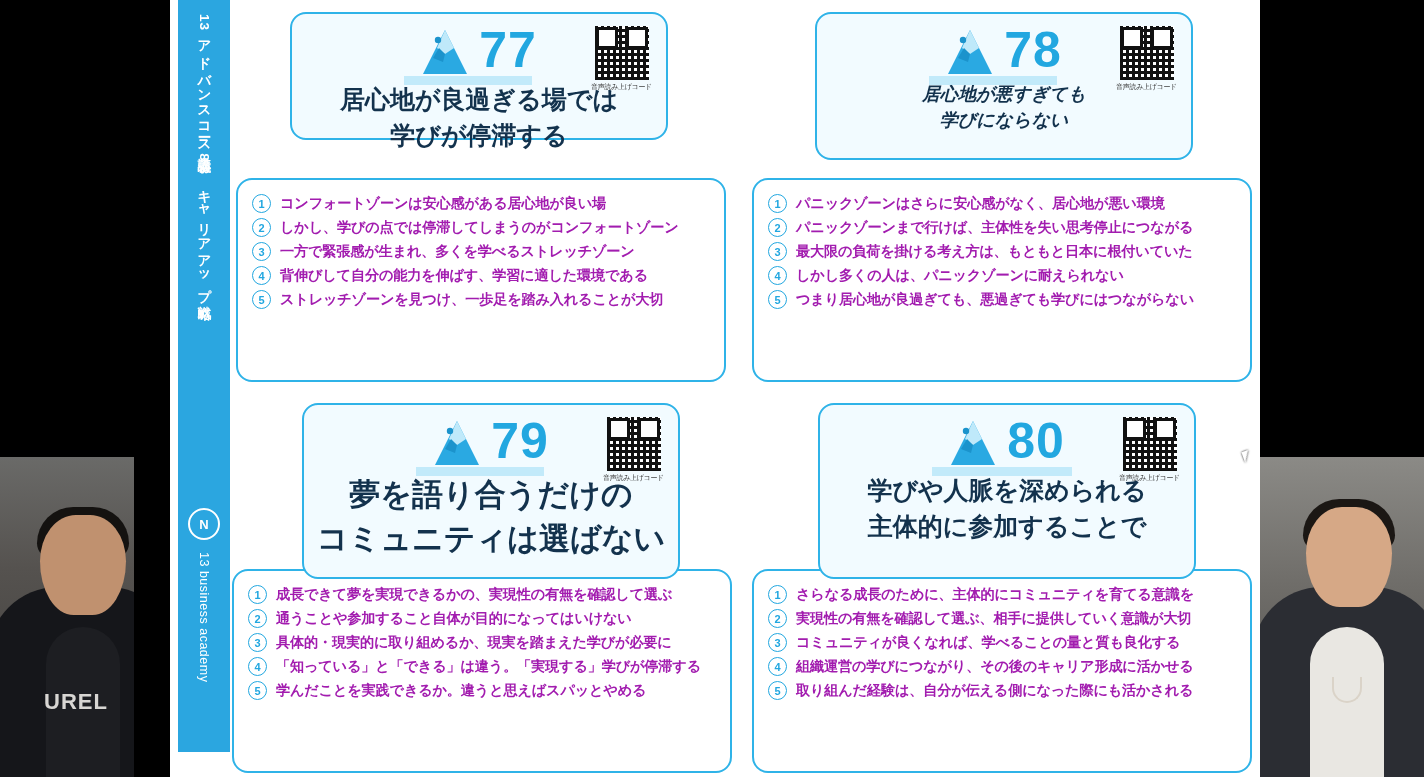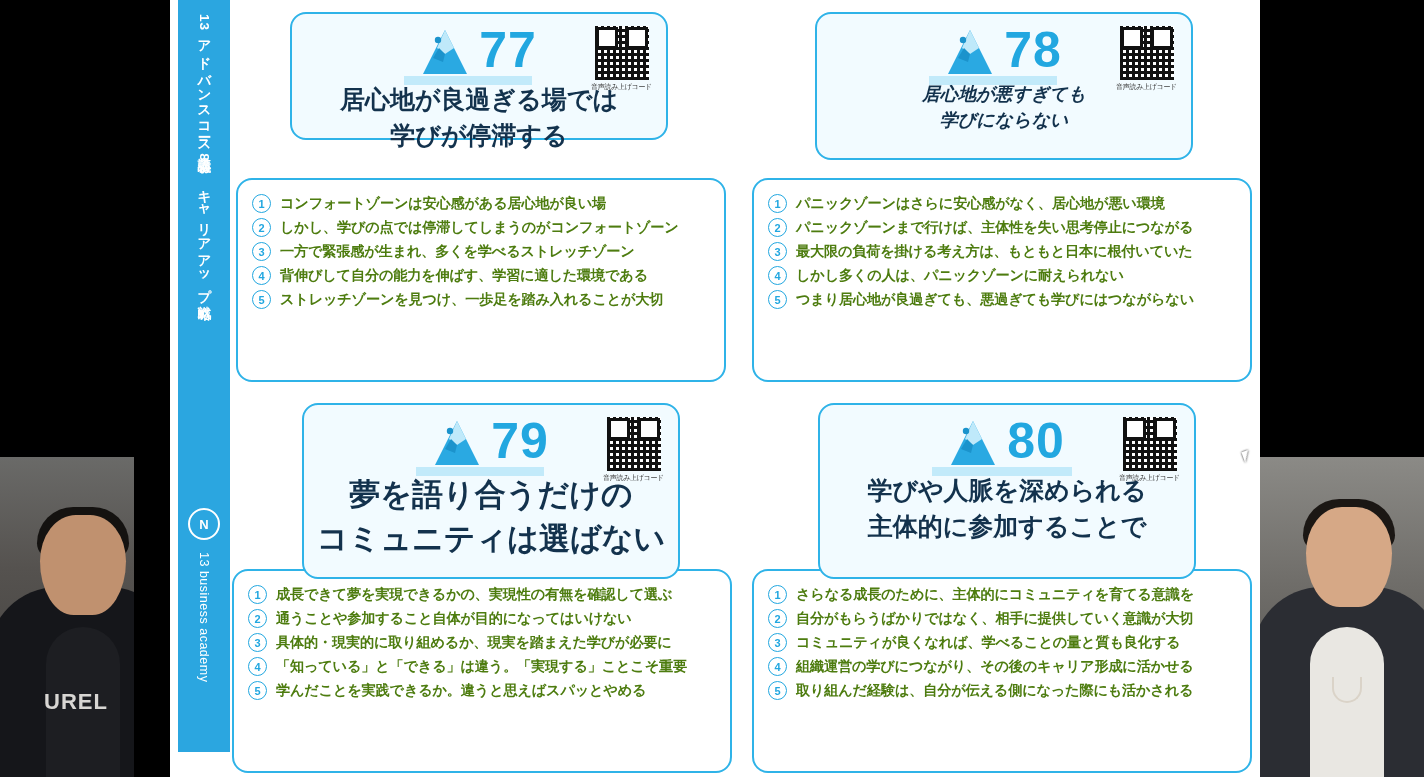--- a/index.html
+++ b/index.html
@@ -228,21 +228,21 @@
     flex: 0 0 auto;
     width: 19px; height: 19px;
     border: 1.6px solid #22a7e0;
     border-radius: 50%;
     color: #22a7e0;
     font-size: 11px;
     font-weight: 700;
     display: flex; align-items: center; justify-content: center;
   }
   .row-text {
-    color: #4d7c0f;
+    color: #a21caf;
     font-size: 14.2px;
     font-weight: 700;
     letter-spacing: -.2px;
     white-space: nowrap;
   }
 
   
   .cursor {
     position: absolute;
     left: 1243px; top: 450px;
@@ -387,21 +387,21 @@
         <div class="row">
           <div class="bullet">2</div>
           <div class="row-text">通うことや参加すること自体が目的になってはいけない</div>
         </div>
         <div class="row">
           <div class="bullet">3</div>
           <div class="row-text">具体的・現実的に取り組めるか、現実を踏まえた学びが必要に</div>
         </div>
         <div class="row">
           <div class="bullet">4</div>
-          <div class="row-text">「知っている」と「できる」は違う。「実現する」ことこそ重要</div>
+          <div class="row-text">「知っている」と「できる」は違う。「実現する」学びが停滞する</div>
         </div>
         <div class="row">
           <div class="bullet">5</div>
           <div class="row-text">学んだことを実践できるか。違うと思えばスパッとやめる</div>
         </div>
       </div>
     </div>
 
     <div class="card">
       <div class="head-box" style="left:648px; top:403px; width:378px; height:176px;">
@@ -424,21 +424,21 @@
           <div class="qr-cap">音声読み上げコード</div>
         </div>
       </div>
       <div class="list-box" style="left:582px; top:569px; width:500px; height:204px;">
         <div class="row">
           <div class="bullet">1</div>
           <div class="row-text">さらなる成長のために、主体的にコミュニティを育てる意識を</div>
         </div>
         <div class="row">
           <div class="bullet">2</div>
-          <div class="row-text">自分がもらうばかりではなく、相手に提供していく意識が大切</div>
+          <div class="row-text">実現性の有無を確認して選ぶ、相手に提供していく意識が大切</div>
         </div>
         <div class="row">
           <div class="bullet">3</div>
           <div class="row-text">コミュニティが良くなれば、学べることの量と質も良化する</div>
         </div>
         <div class="row">
           <div class="bullet">4</div>
           <div class="row-text">組織運営の学びにつながり、その後のキャリア形成に活かせる</div>
         </div>
         <div class="row">

